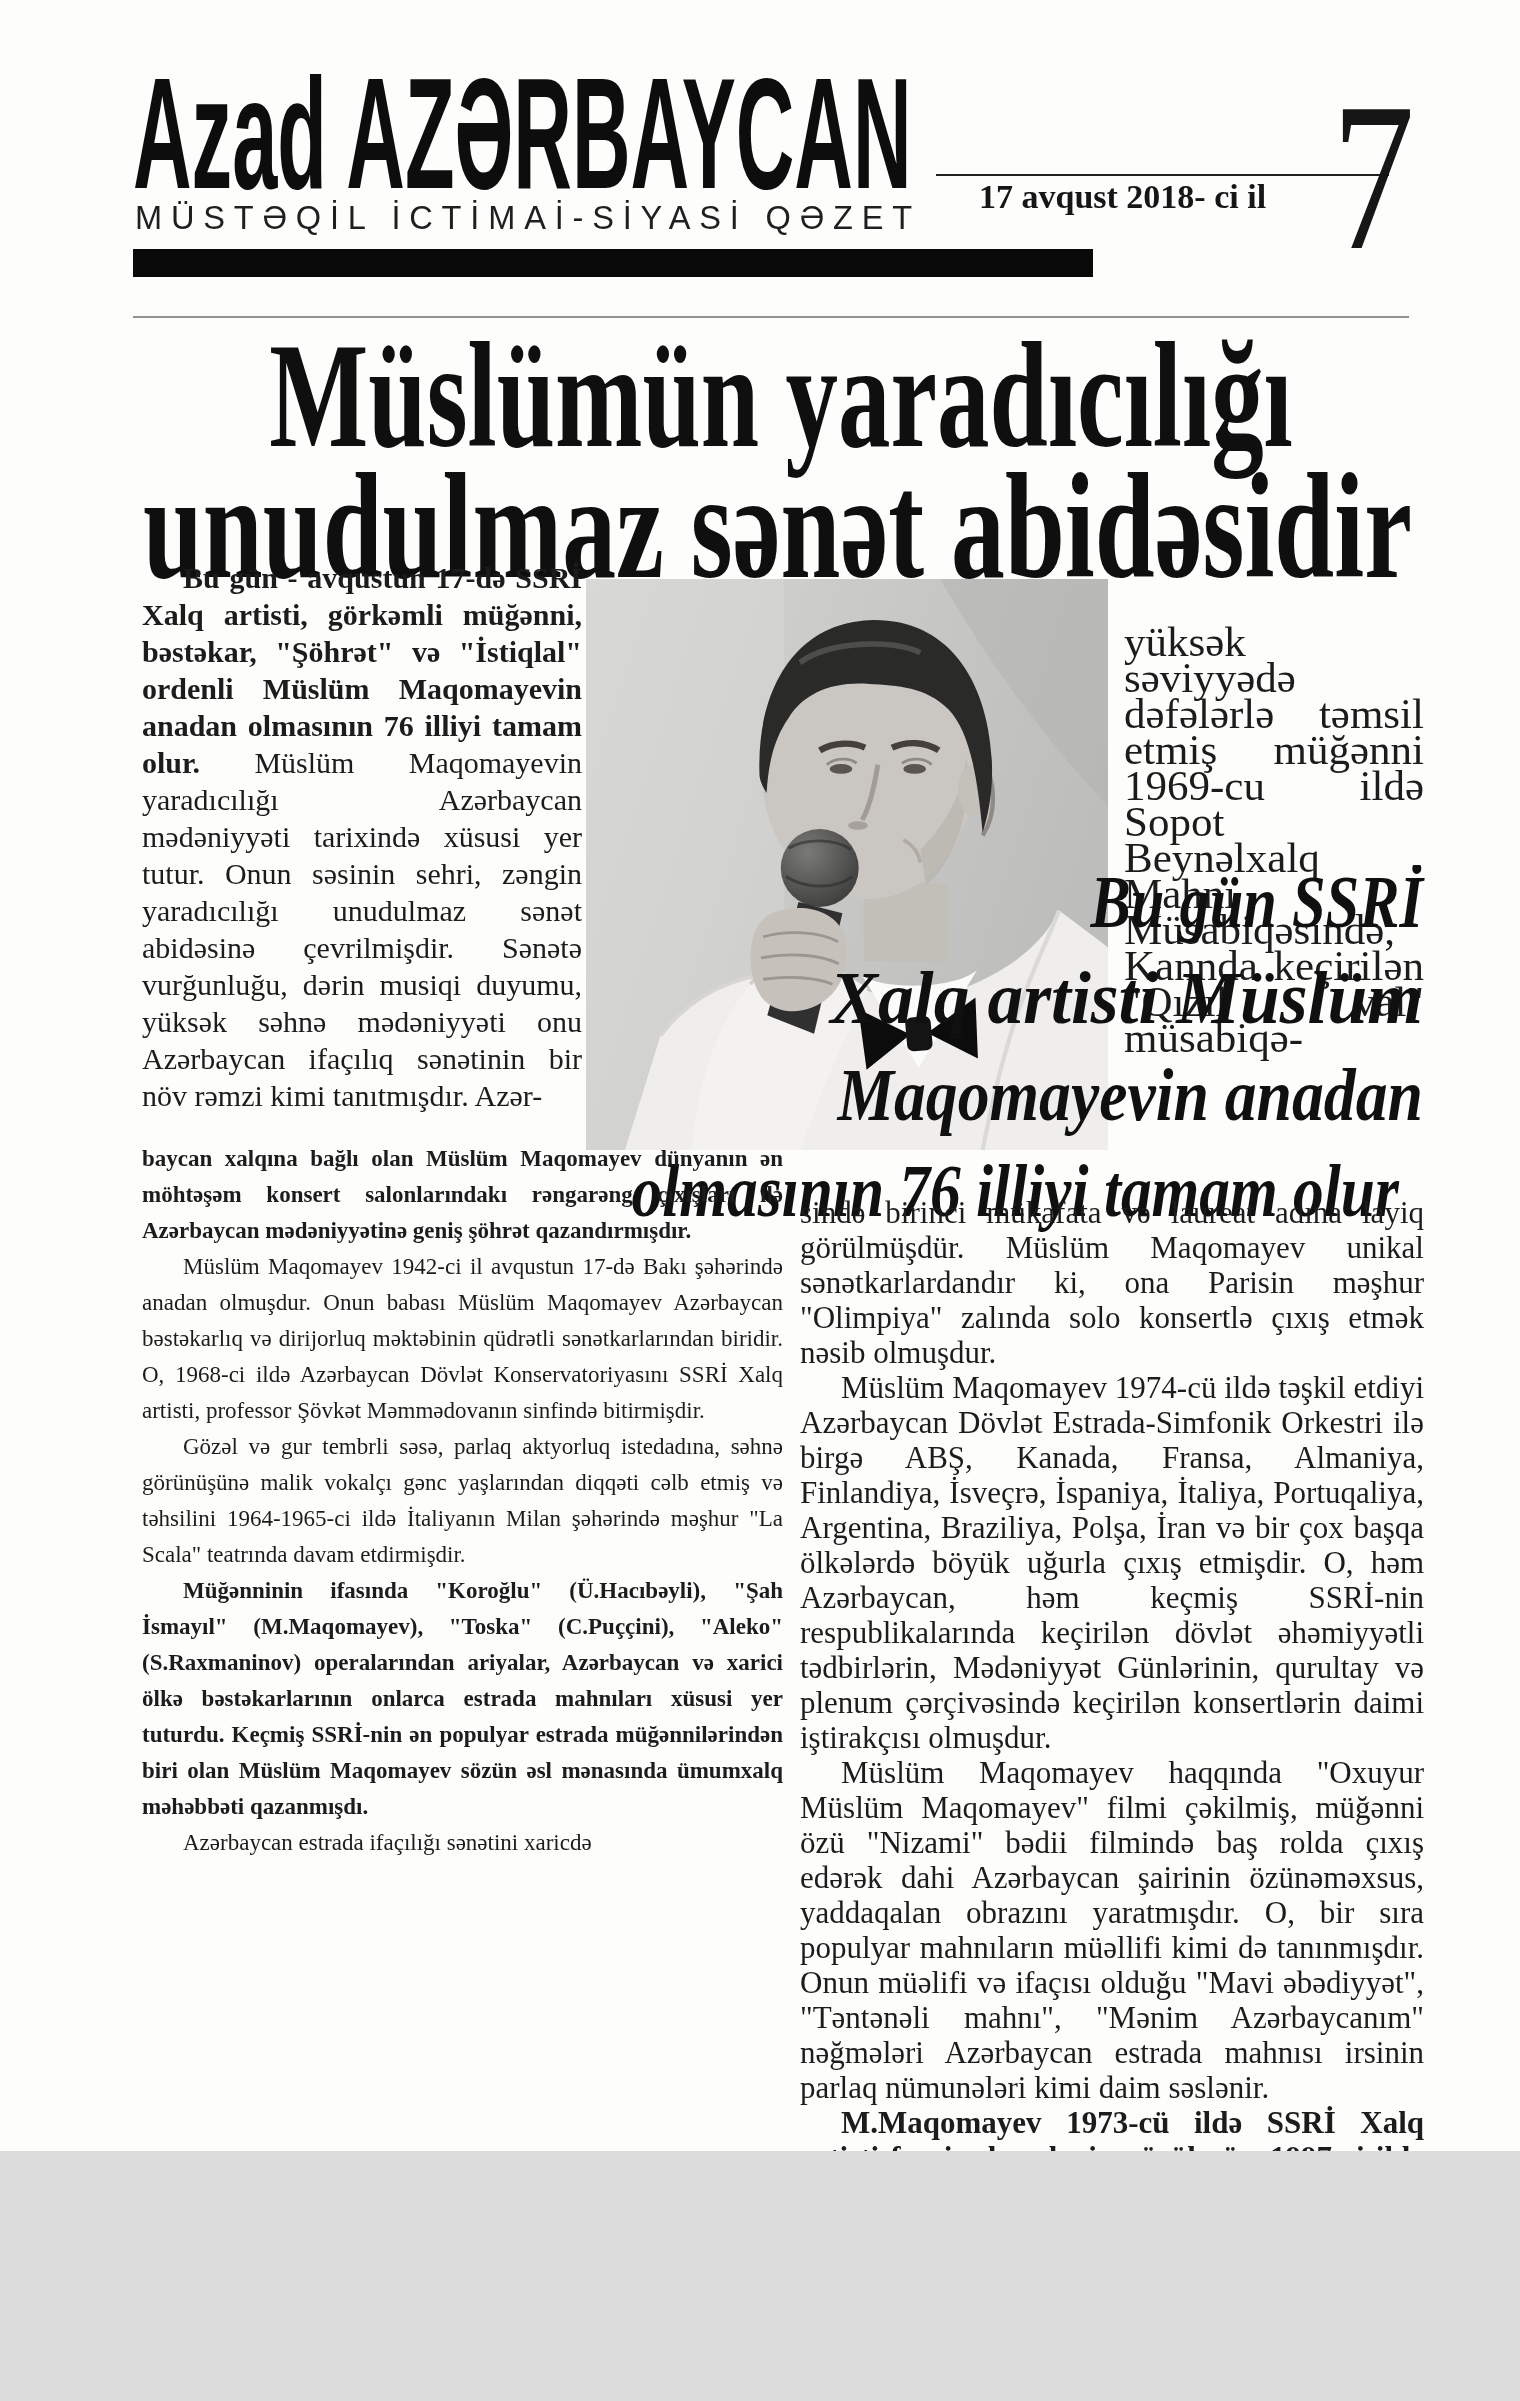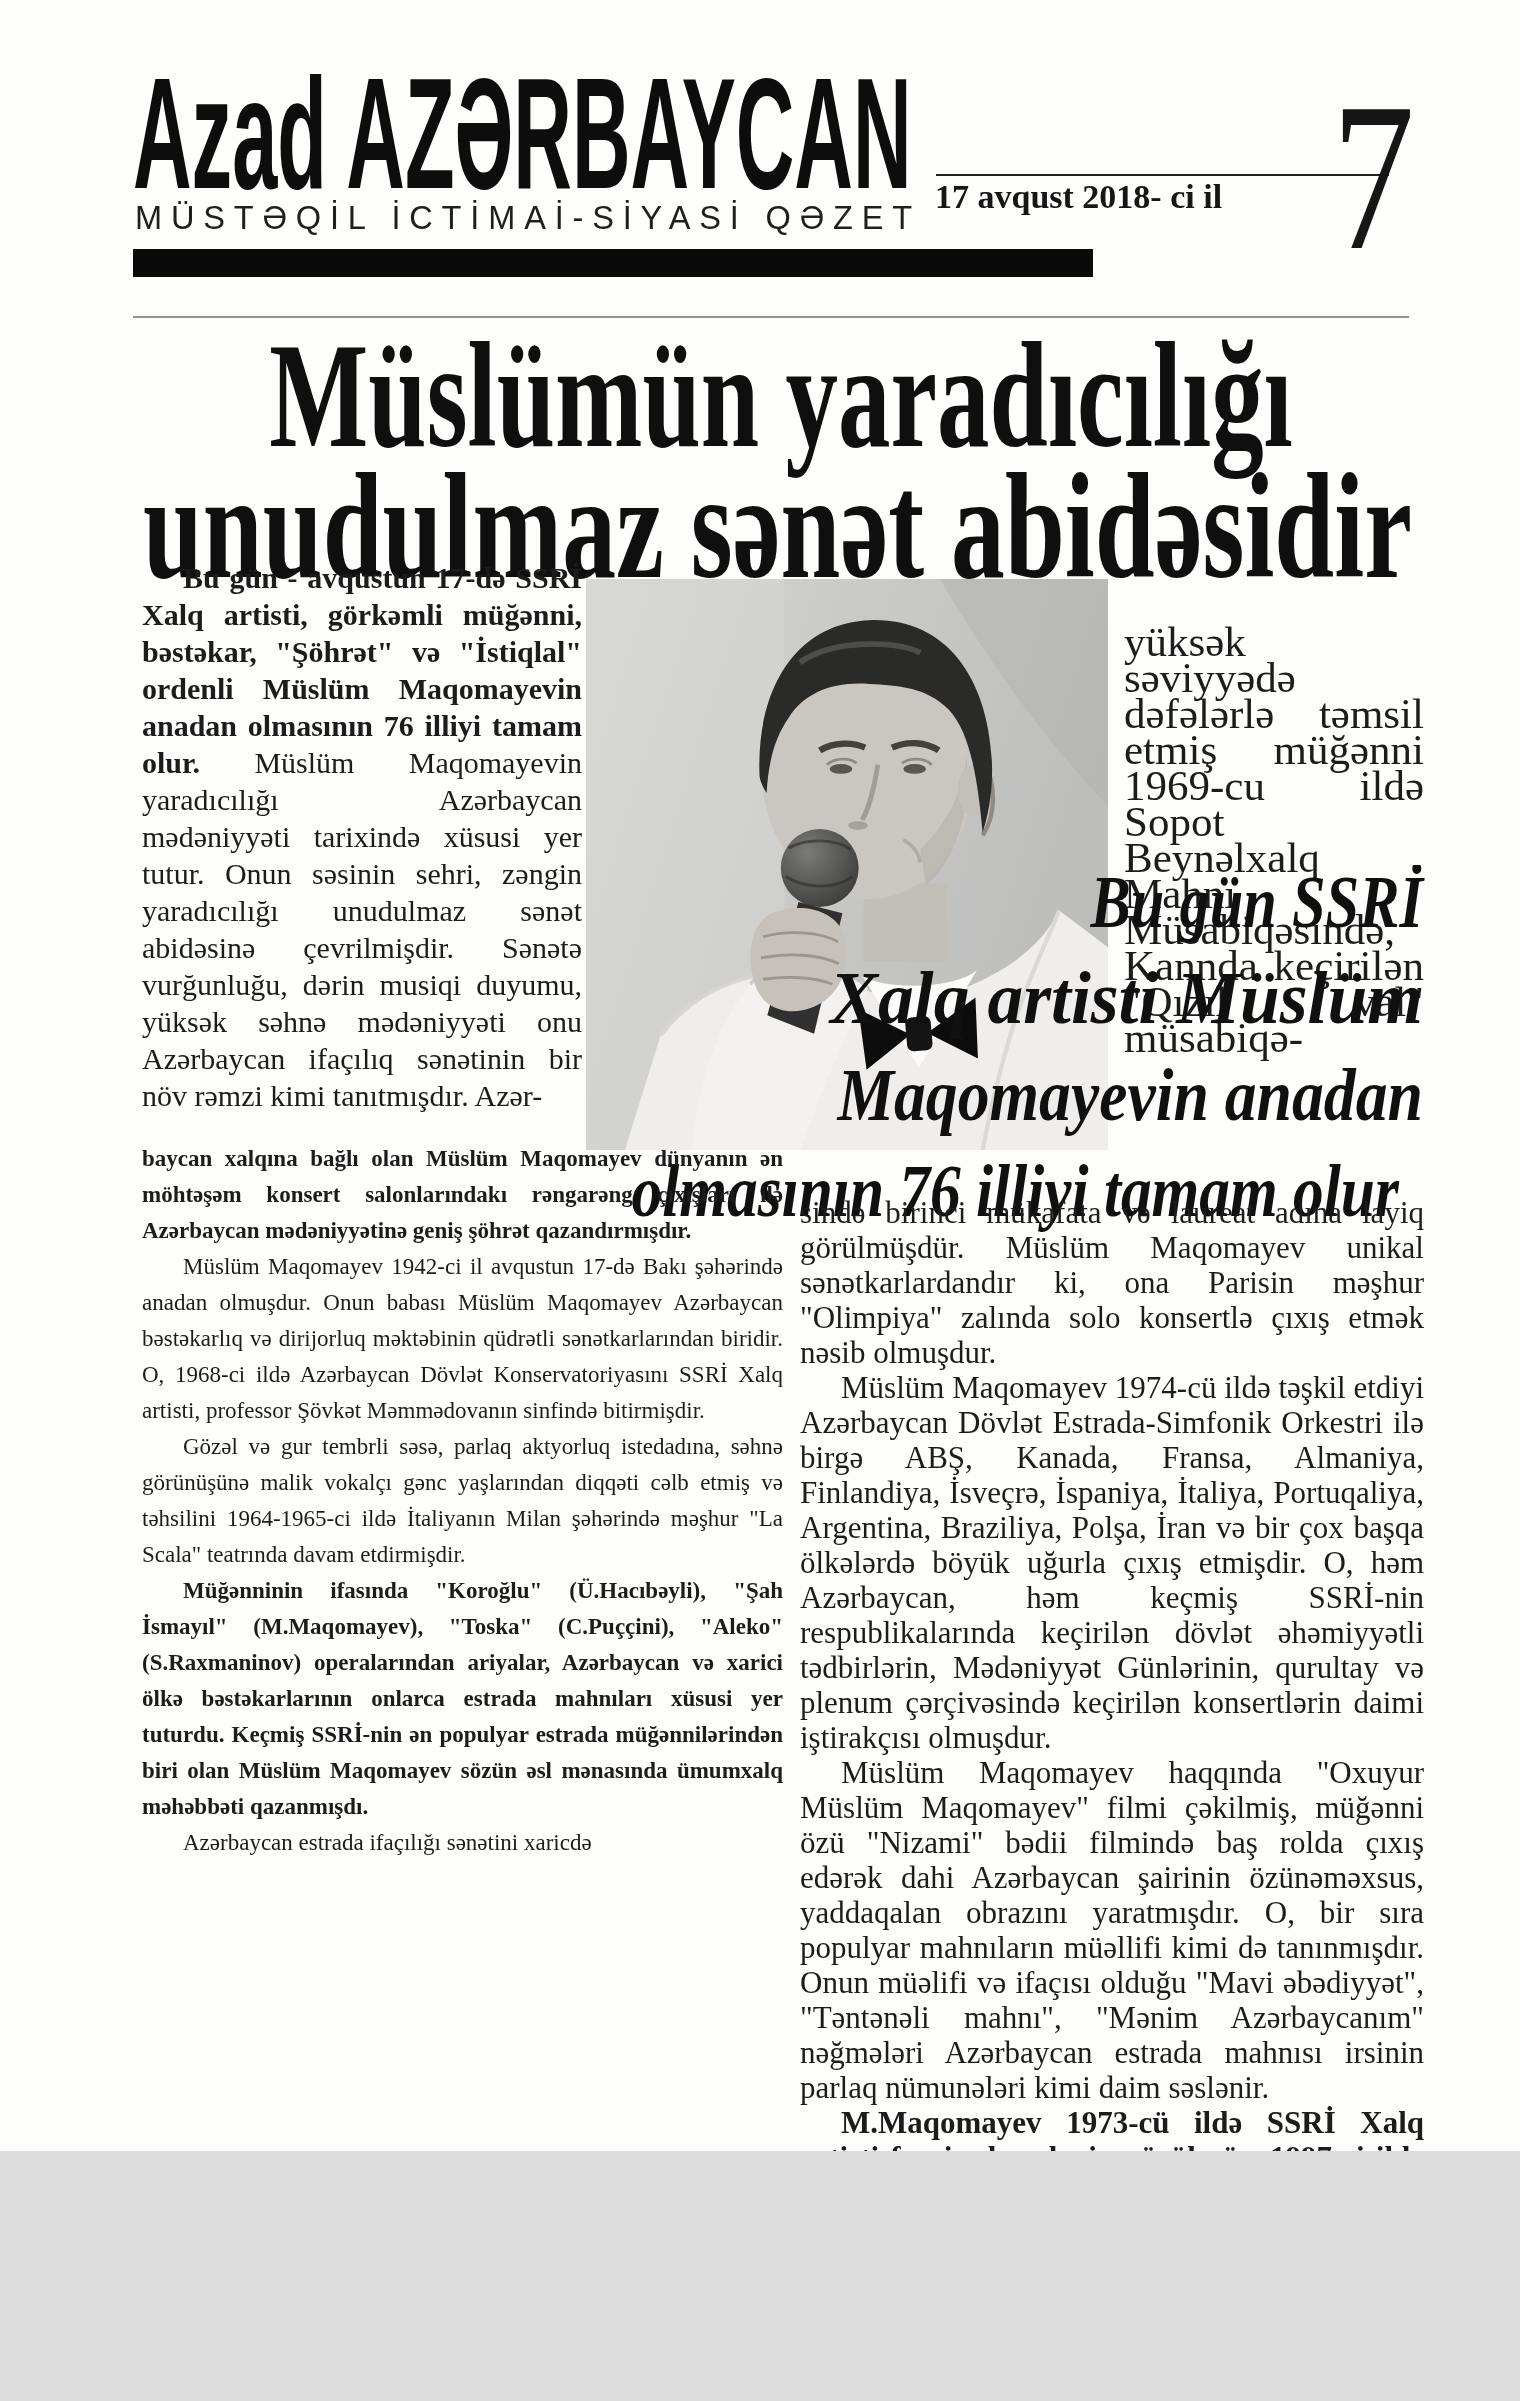--- a/index.html
+++ b/index.html
@@ -35,21 +35,21 @@
 <div class="page">
 
   <svg class="abs" style="left:133px;top:61px;" width="787" height="143" viewBox="0 0 1112 202">
     <text class="sans" x="0" y="180" font-size="222" font-weight="bold" fill="#0d0d0d" textLength="1100" lengthAdjust="spacingAndGlyphs">Azad AZƏRBAYCAN</text>
   </svg>
   <svg class="abs" style="left:135px;top:193px;" width="787" height="47" viewBox="0 0 1112 66">
     <text class="sans" x="0" y="50" font-size="46" font-weight="normal" fill="#1f1f1f" textLength="1098" lengthAdjust="spacing">MÜSTƏQİL İCTİMAİ-SİYASİ QƏZET</text>
   </svg>
 
   <div class="abs date-rule" style="left:936px;top:174px;width:453px;"></div>
-  <div class="abs date-text" style="left:935px;top:178px;">17 avqust 2018- ci il</div>
+  <div class="abs date-text" style="left:979px;top:178px;">17 avqust 2018- ci il</div>
   <div class="abs page-number" style="left:1332px;top:84px;">7</div>
 
   <div class="abs black-bar" style="left:133px;top:249px;width:960px;height:28px;"></div>
   <div class="abs thin-rule" style="left:133px;top:316px;width:1276px;height:2.1px;"></div>
 
   <svg class="abs" style="left:263px;top:330px;" width="1036" height="164" viewBox="0 0 1464 232">
     <text x="732" y="164" text-anchor="middle" font-size="212" font-weight="bold" fill="#0f0f0f" textLength="1448" lengthAdjust="spacingAndGlyphs">Müslümün yaradıcılığı</text>
   </svg>
   <svg class="abs" style="left:139px;top:457px;" width="1277" height="171" viewBox="0 0 1804 242">
     <text x="902" y="170" text-anchor="middle" font-size="212" font-weight="bold" fill="#0f0f0f" textLength="1796" lengthAdjust="spacingAndGlyphs">unudulmaz sənət abidəsidir</text>

